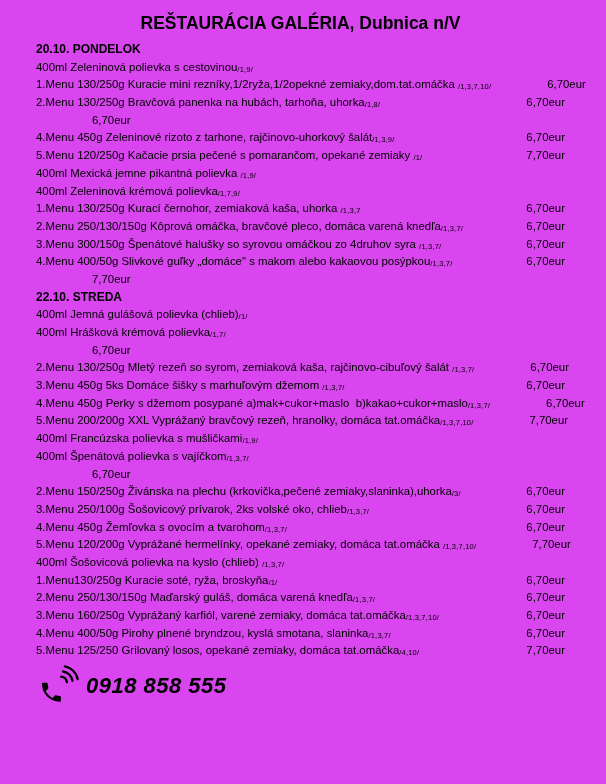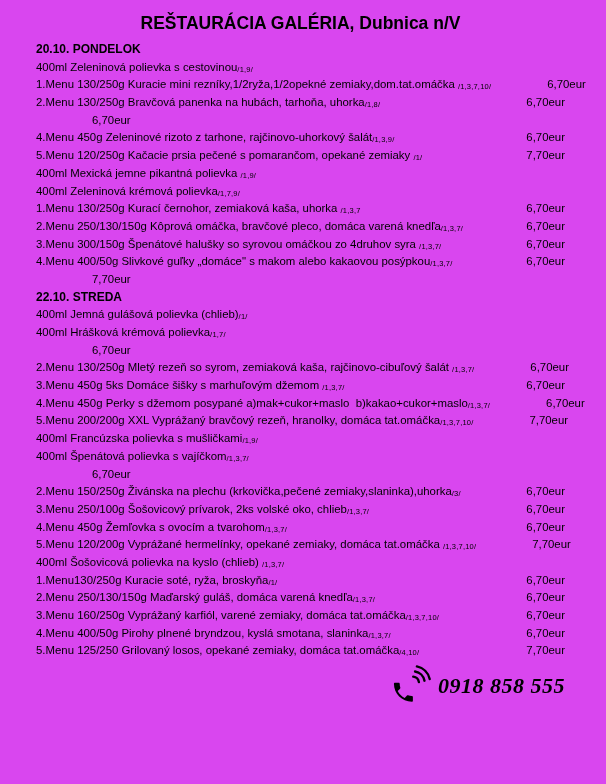--- a/index.html
+++ b/index.html
@@ -58,25 +58,24 @@
     margin-top: 32px;
   }
   .price {
     font-size: 11.4px;
     padding-left: 8px;
     margin-left: 48px;
   }
   .phone-row {
     margin-top: 2px;
     display: flex;
-    justify-content: flex-end;
+    justify-content: flex-start;
     align-items: center;
     gap: 6px;
     height: 48px;
-    font-family: Liberation Serif, serif;
   }
   .phone-icon-wrap {
     display: inline-flex;
     width: 44px;
     height: 44px;
   }
   .phone-number {
     font-size: 22px;
     font-weight: 700;
     font-style: italic;

